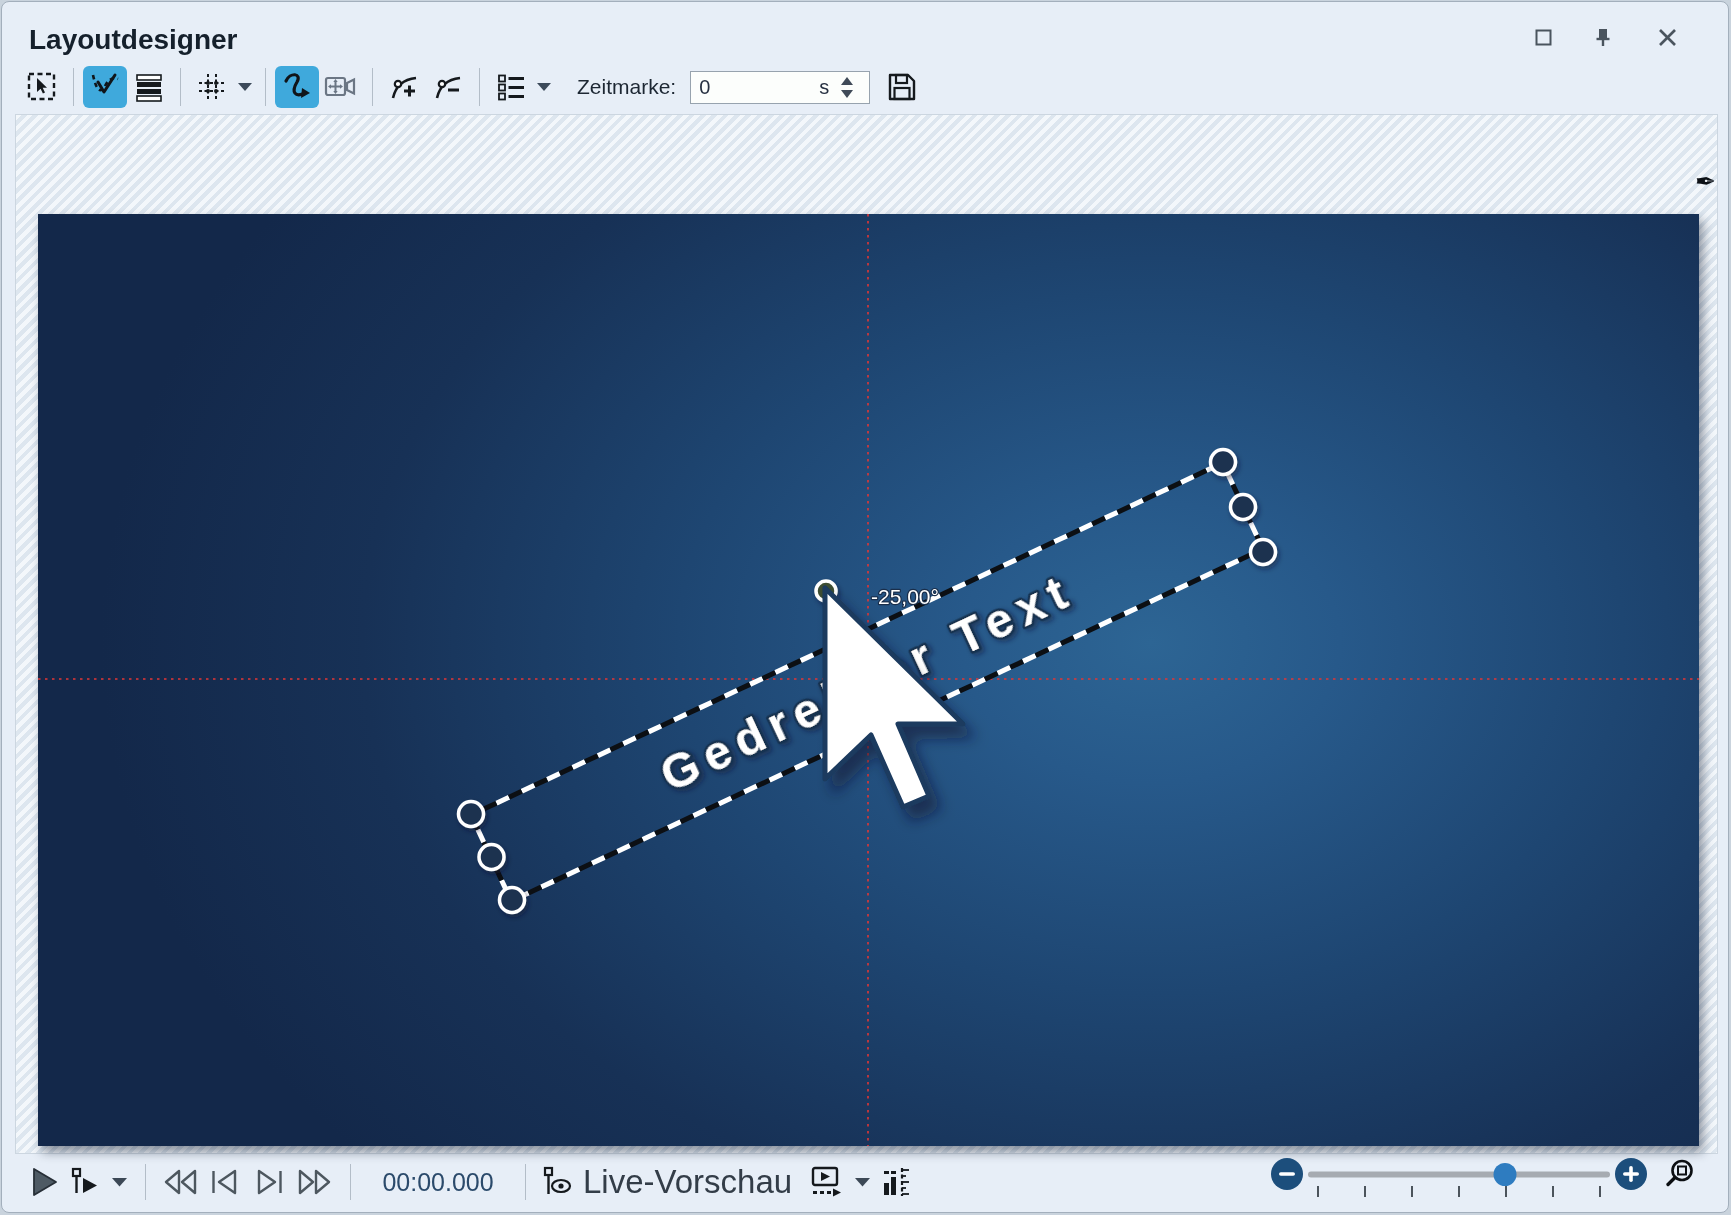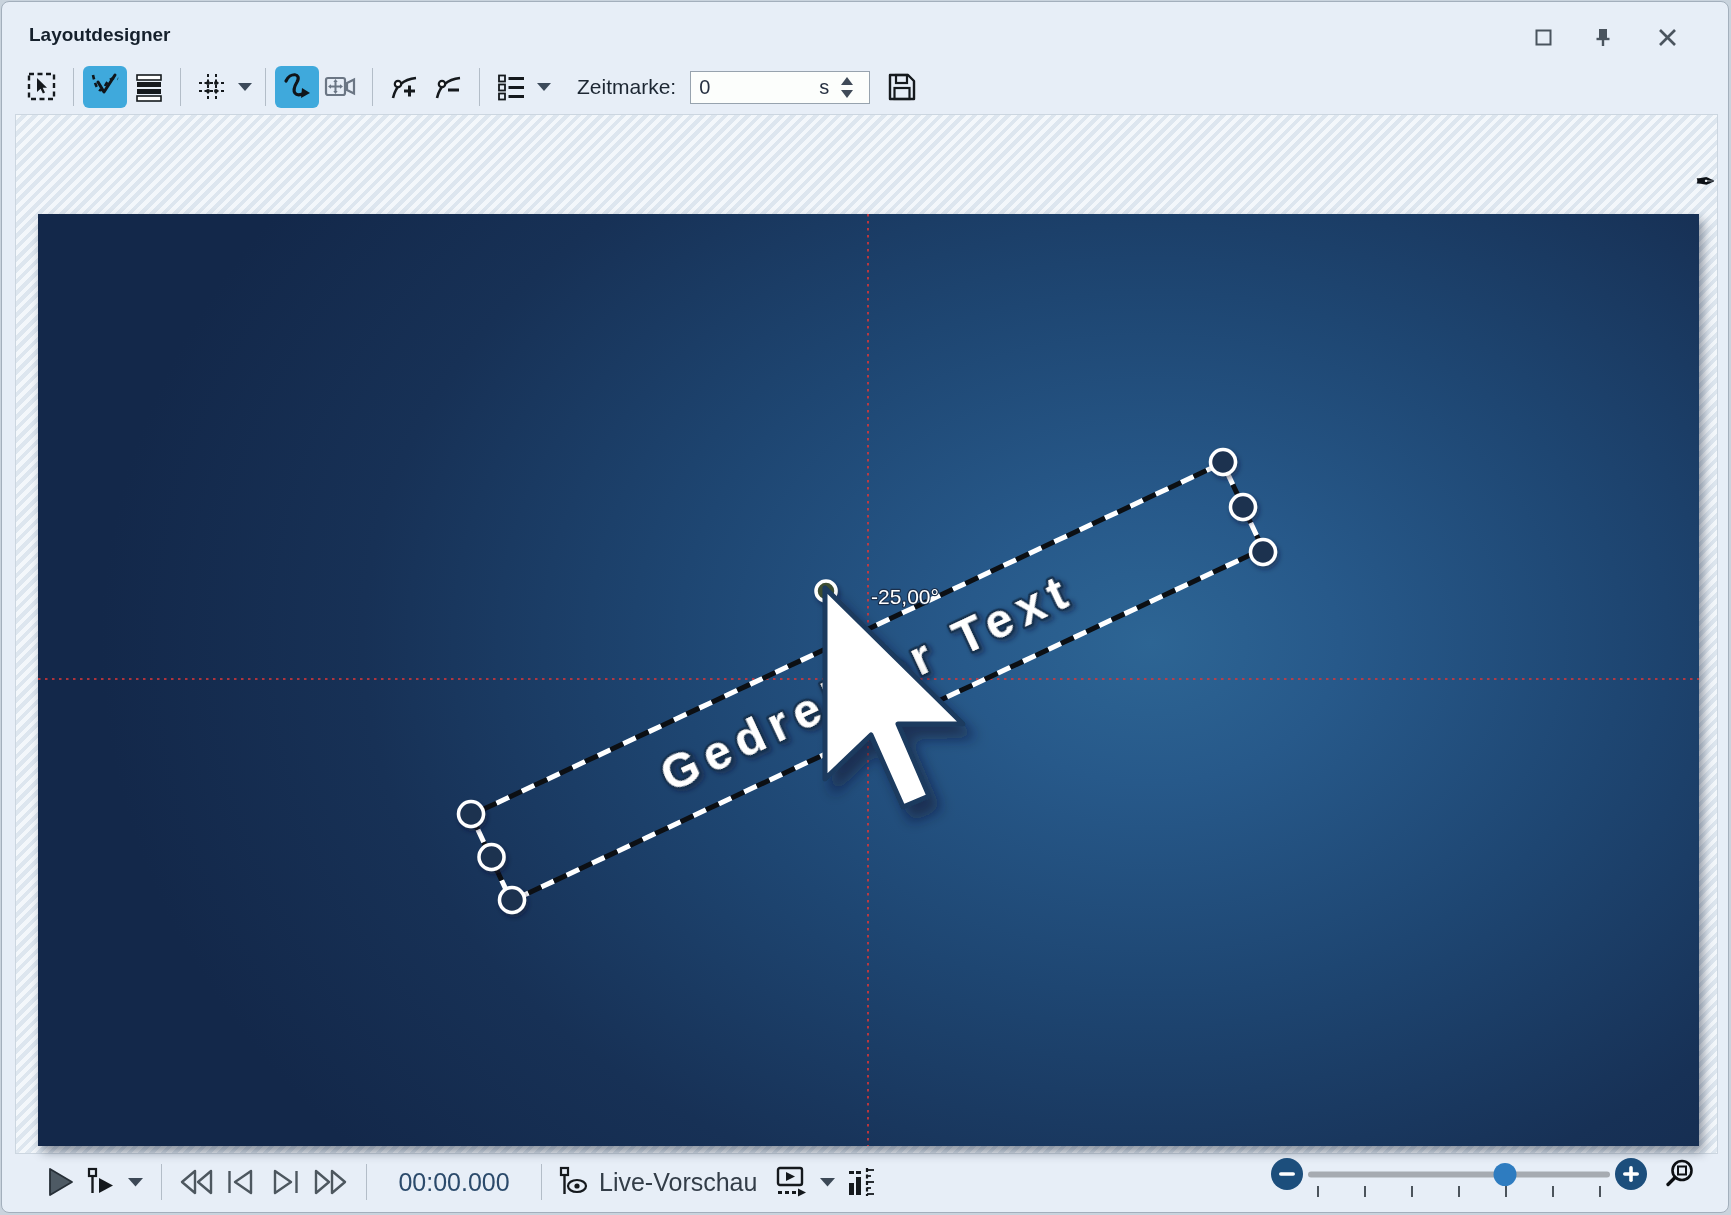--- a/index.html
+++ b/index.html
@@ -2,21 +2,21 @@
 <html><head>
 <meta charset="utf-8">
 <style>
   * { margin:0; padding:0; box-sizing:border-box; }
   html,body { width:1731px; height:1215px; background:#c9d3dd; font-family:"Liberation Sans", sans-serif; overflow:hidden; }
   .window { position:absolute; left:1px; top:1px; width:1728px; height:1212px;
             background:#e7eef7; border:1px solid #a3afbc; border-radius:8px; }
 
   
   .titlebar { position:absolute; left:0; top:0; width:100%; height:56px; }
-  .title { position:absolute; left:27px; top:22px; font-size:19px; font-weight:bold; color:#15202c; }
+  .title { position:absolute; left:27px; top:22px; font-size:28px; font-weight:bold; color:#15202c; }
   .winbtn { position:absolute; top:22px; width:26px; height:26px; display:flex; align-items:center; justify-content:center; cursor:default; }
   .wb-max { right:172px; } .wb-pin { right:112px; } .wb-close { right:48px; }
 
   
   .toolbar { position:absolute; left:0; top:58px; width:100%; height:54px; display:flex; align-items:center; padding-left:18px; }
   .tbtn { width:44px; height:42px; border-radius:6px; display:flex; align-items:center; justify-content:center; flex:0 0 auto; }
   .tbtn.active { background:#3fa9dc; }
   .tsep { width:1px; height:38px; background:#b3bdc8; margin:0 9px; flex:0 0 auto; }
   .caret { width:22px; height:42px; display:flex; align-items:center; justify-content:center; flex:0 0 auto; }
   .tb-label { font-size:21px; color:#1d2733; margin:0 14px 0 22px; flex:0 0 auto; }
@@ -29,25 +29,25 @@
   
   .workspace { position:absolute; left:13px; top:112px; width:1703px; height:1040px;
                background:repeating-linear-gradient(135deg,#f3f7fb 0 4px,#dde6ef 4px 8px);
                border:1px solid #ccd6e0; }
   .canvas { position:absolute; left:22px; top:53px; width:1661px; height:932px;
             background:radial-gradient(1050px 780px at 67% 46%, #2d6594 0%, #27598a 18%, #1e4672 45%, #173156 75%, #13284a 100%);
             box-shadow:4px 6px 10px rgba(10,22,45,.45);margin-top:46px; }
   .pen-glyph { position:absolute; left:1679px; top:52px; font-size:25px; color:#0d1116; }
 
   
-  .bottombar { position:absolute; left:0; top:1152px; width:100%; height:56px; display:flex; align-items:center; padding-left:38px; }
+  .bottombar { position:absolute; left:0; top:1152px; width:100%; height:56px; display:flex; align-items:center; padding-left:22px; }
   .bbtn { display:flex; align-items:center; justify-content:center; height:44px; flex:0 0 auto; }
   .bsep { width:1px; height:36px; background:#b3bdc8; margin:0 13px; flex:0 0 auto; }
   .time { width:148px; text-align:center; font-size:25px; color:#2b4a6b; flex:0 0 auto; }
-  .lv-label { font-size:25px; color:#333d48; margin:0 14px 0 8px; flex:0 0 auto; }
+  .lv-label { font-size:33px; color:#333d48; margin:0 14px 0 8px; flex:0 0 auto; }
   .zoomcluster { position:absolute; left:1260px; top:2px; }
 </style>
 </head>
 <body>
 
 <div class="window">
 
   <div class="titlebar">
     <div class="title">Layoutdesigner</div>
     <div class="winbtn wb-max">

